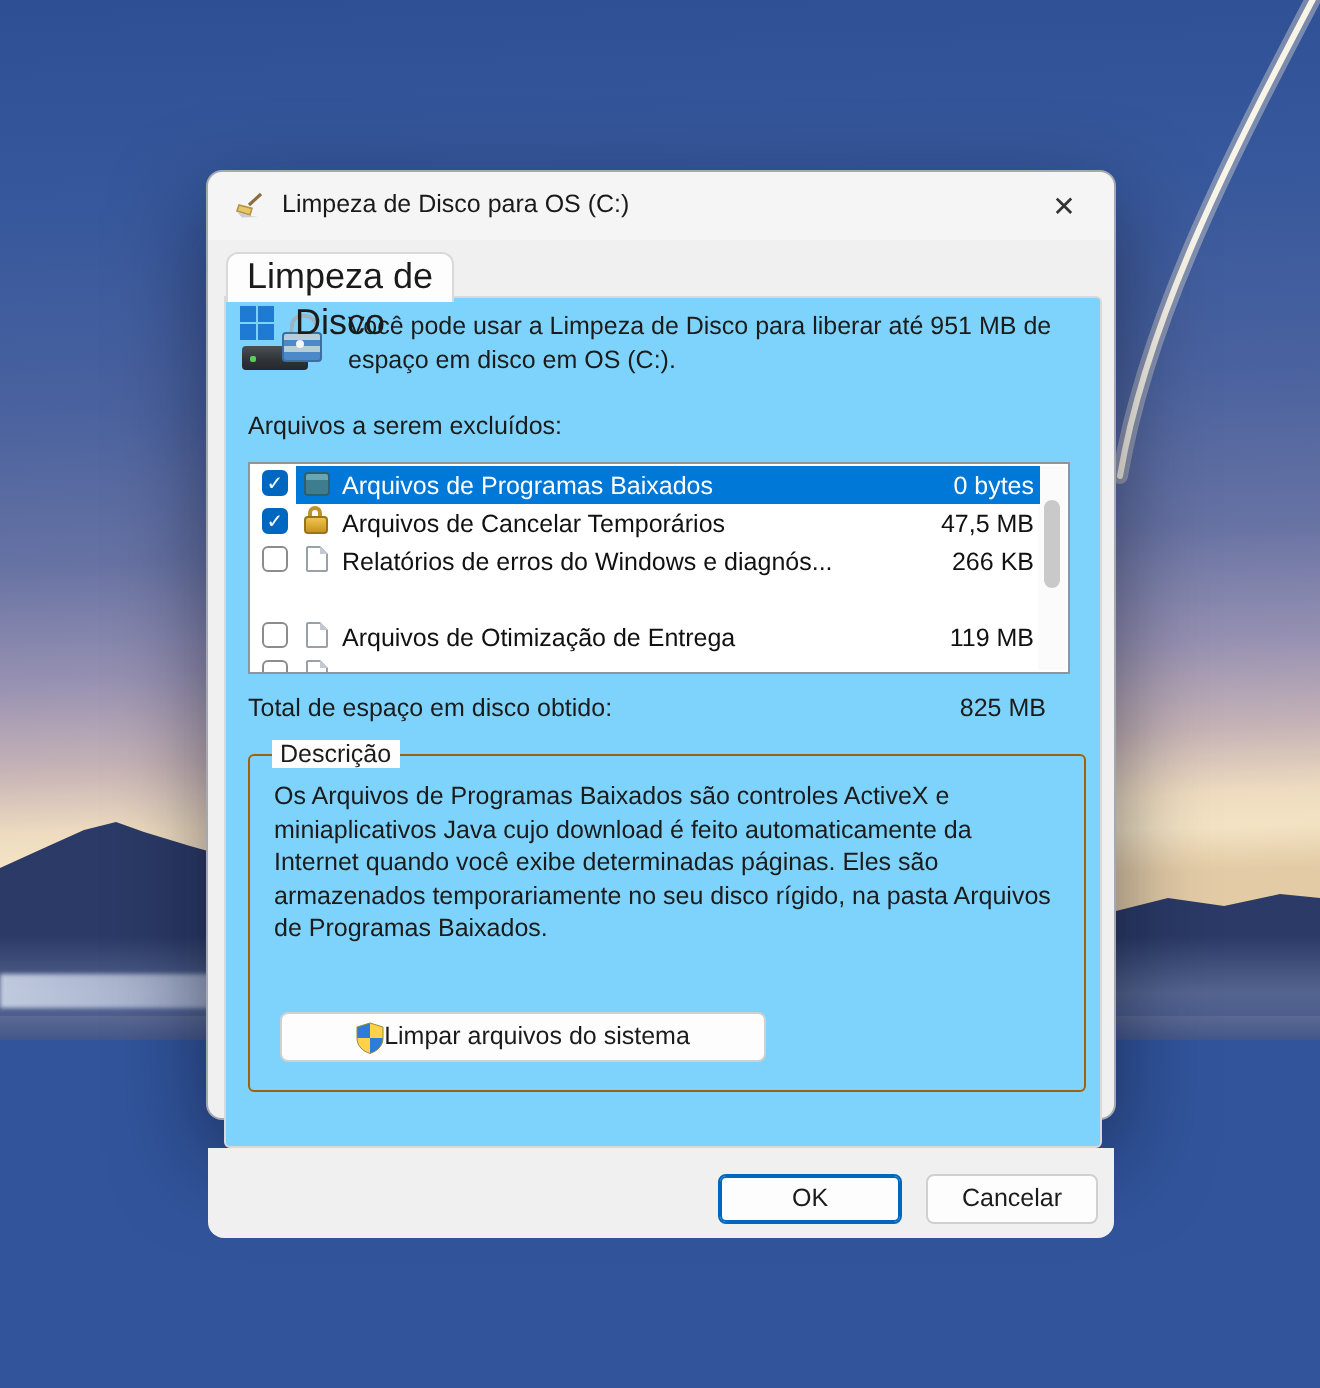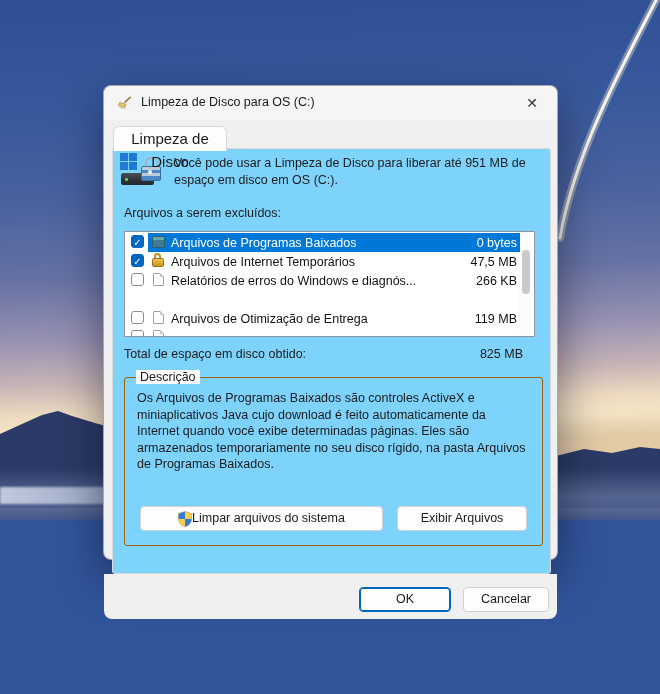--- a/index.html
+++ b/index.html
@@ -23,21 +23,21 @@
     border:1px solid rgba(70,80,100,.45);border-radius:8px;box-shadow:0 18px 45px rgba(5,12,30,.5);
     box-sizing:border-box;font-size:12.5px;color:#1b1b1b;}
   .titlebar{position:absolute;left:0;top:0;width:100%;height:34px;background:#f5f5f5;border-radius:8px 8px 0 0;}
   .title-icon{position:absolute;left:13px;top:9px;width:16px;height:16px;}
   .title-text{position:absolute;left:37px;top:9px;font-size:12.5px;color:#191919;}
   .close-btn{position:absolute;right:8px;top:4px;width:34px;height:26px;text-align:center;line-height:26px;
     font-size:14px;color:#333;border-radius:5px;cursor:default;}
   
   .tab{position:absolute;left:9px;top:40px;width:112px;height:24px;background:#fdfdfd;
     border:1px solid #d9d9d9;border-bottom:none;border-radius:6px 6px 0 0;
-    text-align:center;line-height:23px;font-size:15px;z-index:2;}
+    text-align:center;line-height:23px;font-size:18px;z-index:2;}
   .panel{position:absolute;left:8px;top:62px;width:439px;height:426px;background:#7dd3fc;
     border:1px solid #d9d9d9;border-radius:0 3px 3px 3px;box-sizing:border-box;}
   
   .hdr-icon{position:absolute;left:7px;top:4px;width:48px;height:38px;}
   .win-sq{position:absolute;width:8px;height:8px;background:#1f7ad4;}
   .drive{position:absolute;left:1px;top:20px;width:33px;height:12px;background:linear-gradient(180deg,#4a5055,#2e3338 60%,#24282c);border-radius:2px;}
   .drive .led{position:absolute;left:4px;top:5px;width:3px;height:3px;background:#58d058;border-radius:1px;}
   .hdr-lock{position:absolute;left:21px;top:4px;width:20px;height:26px;}
   .hdr-lock .shackle{position:absolute;left:4px;top:0;width:10px;height:10px;border:2.5px solid #9fb3c2;border-bottom:none;border-radius:6px 6px 0 0;transform:rotate(8deg);}
   .hdr-lock .lbody{position:absolute;left:0;top:9px;width:18px;height:13px;border-radius:2px;
@@ -141,21 +141,21 @@
         </div>
       <div class="lv-row selected" style="top: 1px;">
             <span class="cb checked">✓</span>
             <span class="ic ic-progfolder"></span>
             <span class="nm">Arquivos de Programas Baixados</span>
             <span class="sz">0 bytes</span>
           </div>
           <div class="lv-row" style="top: 20px;">
             <span class="cb checked">✓</span>
             <span class="ic ic-lock"></span>
-            <span class="nm">Arquivos de Internet Temporários</span>
+            <span class="nm">Arquivos de Cancelar Temporários</span>
             <span class="sz">47,5 MB</span>
           </div>
           <div class="lv-row" style="top: 39px;">
             <span class="cb"></span>
             <span class="ic ic-file"></span>
             <span class="nm">Relatórios de erros do Windows e diagnós...</span>
             <span class="sz">266 KB</span>
           </div>
           <div class="lv-row" style="top: 77px;">
             <span class="cb"></span>
@@ -189,21 +189,20 @@
             <g clip-path="url(#sh)">
               <rect x="0" y="0" width="8" height="8" fill="#2f7bd9"></rect>
               <rect x="8" y="0" width="8" height="8" fill="#ffd24a"></rect>
               <rect x="0" y="8" width="8" height="8" fill="#ffd24a"></rect>
               <rect x="8" y="8" width="8" height="8" fill="#2f7bd9"></rect>
             </g>
             <path d="M8,0.5 L14.5,2.5 V8 C14.5,12 11.5,14.7 8,15.7 C4.5,14.7 1.5,12 1.5,8 V2.5 Z" fill="none" stroke="#9a8a3a" stroke-width="0.5"></path>
           </svg>
           <span>Limpar arquivos do sistema</span>
         </div>
-        <div class="btn btn-view"><span>Exibir Arquivos</span></div>
       </div>
     </div>
 
     <div class="footer">
       <div class="btn btn-cancel"><span>Cancelar</span></div>
       <div class="btn btn-ok"><span>OK</span></div>
     </div>
   </div>
 </div>
 

